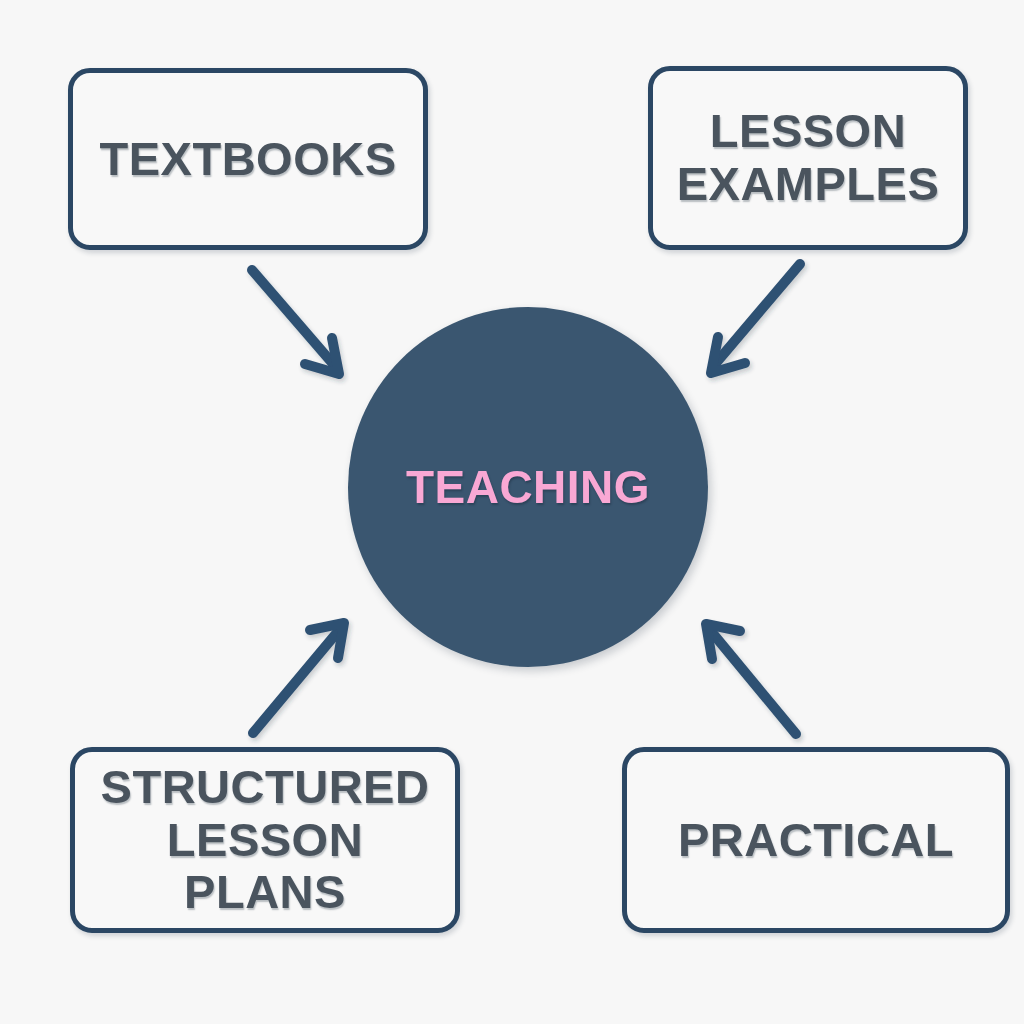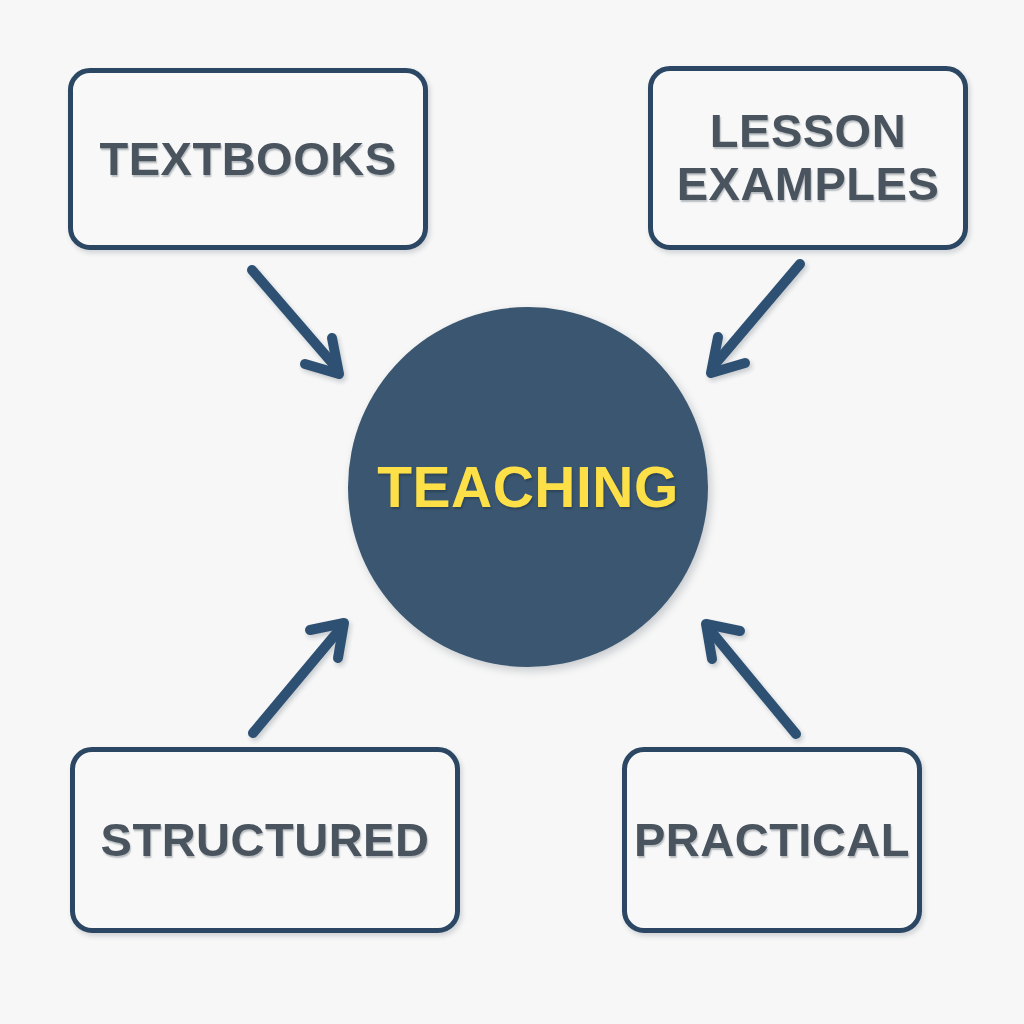--- a/index.html
+++ b/index.html
@@ -76,21 +76,21 @@
   #box-structured-lesson-plans {
     left: 70px;
     top: 747px;
     width: 390px;
     height: 186px;
   }
 
   #box-practical-examples {
     left: 622px;
     top: 747px;
-    width: 300px;
+    width: 388px;
     height: 186px;
   }
 
   
   #center-circle {
     position: absolute;
     z-index: 2;
     left: 348px;
     top: 307px;
     width: 360px;
@@ -98,24 +98,24 @@
     border-radius: 50%;
     background: #3a5670;
     display: flex;
     flex-direction: column;
     align-items: center;
     justify-content: center;
     box-shadow: 3px 4px 8px rgba(30, 45, 65, 0.22);
   }
 
   .center-line {
-    color: #fde047;
+    color: #f9a8d4;
     font-family: "Liberation Sans", sans-serif;
     font-weight: bold;
-    font-size: 57px;
+    font-size: 46px;
     line-height: 1.28;
     letter-spacing: 0.5px;
     text-shadow: 1px 2px 2px rgba(20, 35, 50, 0.35);
   }
 </style>
 </head>
 <body>
 
 <div id="diagram-canvas">
 
@@ -160,20 +160,21 @@
     </div>
   </div>
 
   <div id="center-circle">
     <div class="center-line">TEACHING</div>
   </div>
 
   <div class="node-box" id="box-structured-lesson-plans">
     <div class="node-label">
       <span>STRUCTURED</span><br>
+      <span>LESSON PLANS</span>
     </div>
   </div>
 
   <div class="node-box" id="box-practical-examples">
     <div class="node-label">
       <span>PRACTICAL</span><br>
     </div>
   </div>
 
 </div>

